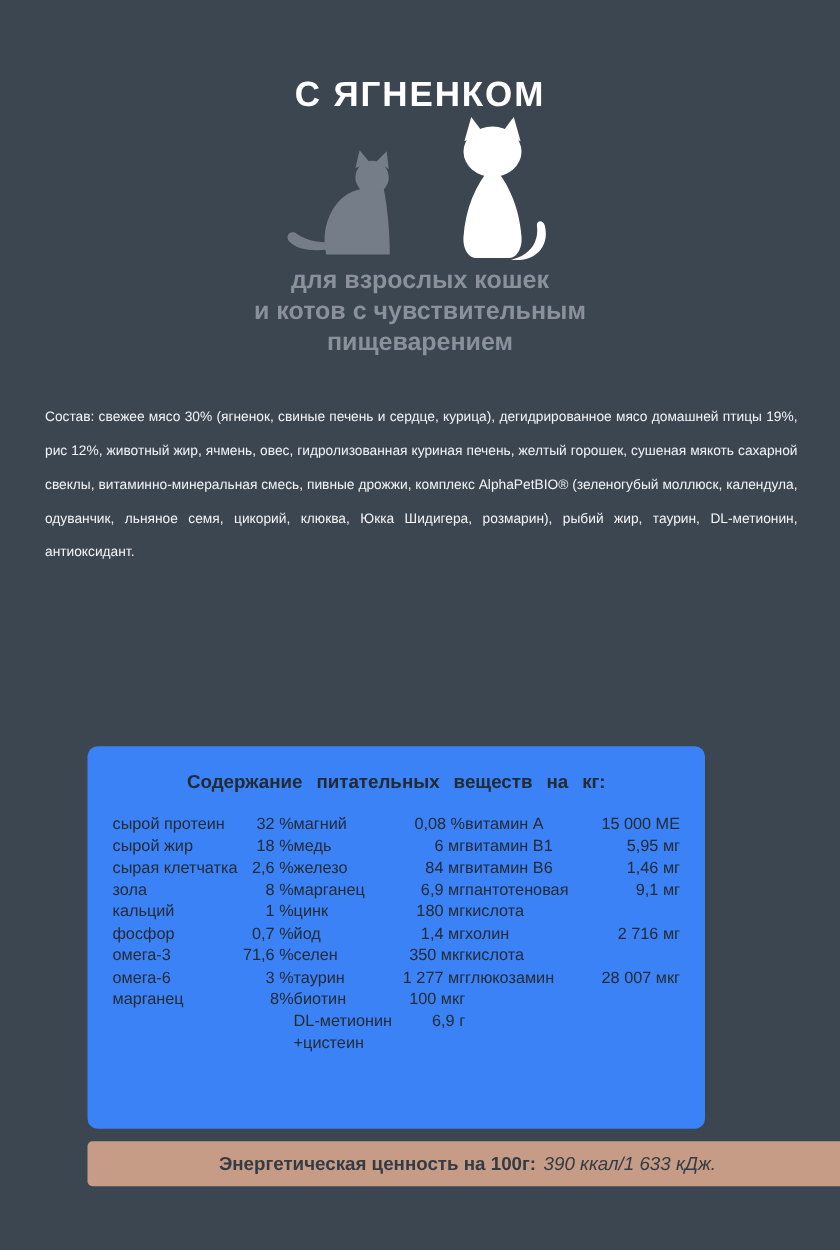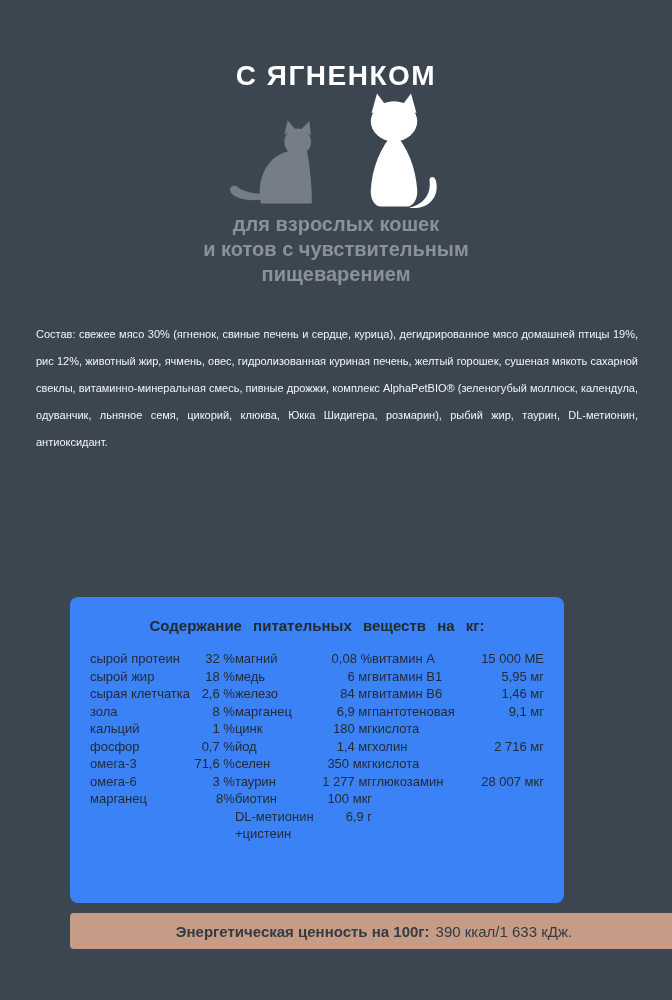--- a/index.html
+++ b/index.html
@@ -48,21 +48,21 @@
     font-size:13px; line-height:17.5px; color:#242b34;
     white-space:nowrap;
   }
   .energy-bar {
     position:absolute; top:913px; left:70px; width:608px; height:36px;
     background:#c69c86; border-radius:4px;
     display:flex; align-items:center; justify-content:center;
     font-size:15px; color:#333b45;
   }
   .energy-label { font-weight:bold; }
-  .energy-value { margin-left:6px; }
+  .energy-value { margin-left:6px;font-style:italic; }
 </style>
 </head>
 <body>
 
 <div>
 
   <h1 class="title">С ЯГНЕНКОМ</h1>
 
   <div class="cats">
     <svg width="100" height="88" viewBox="0 0 120 105">

